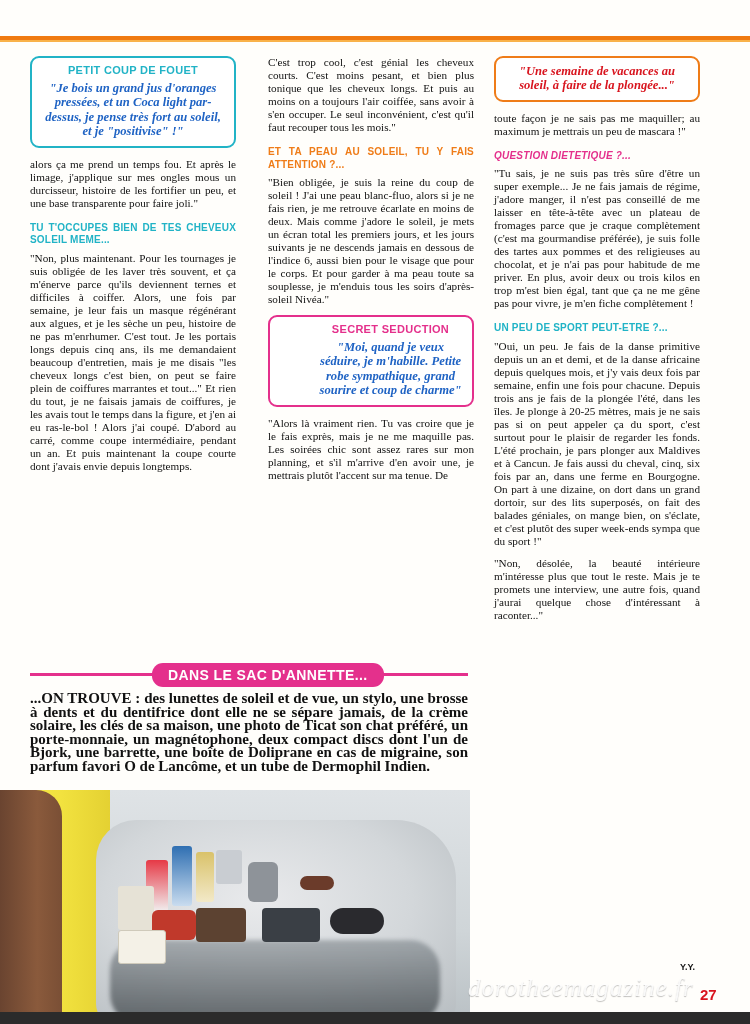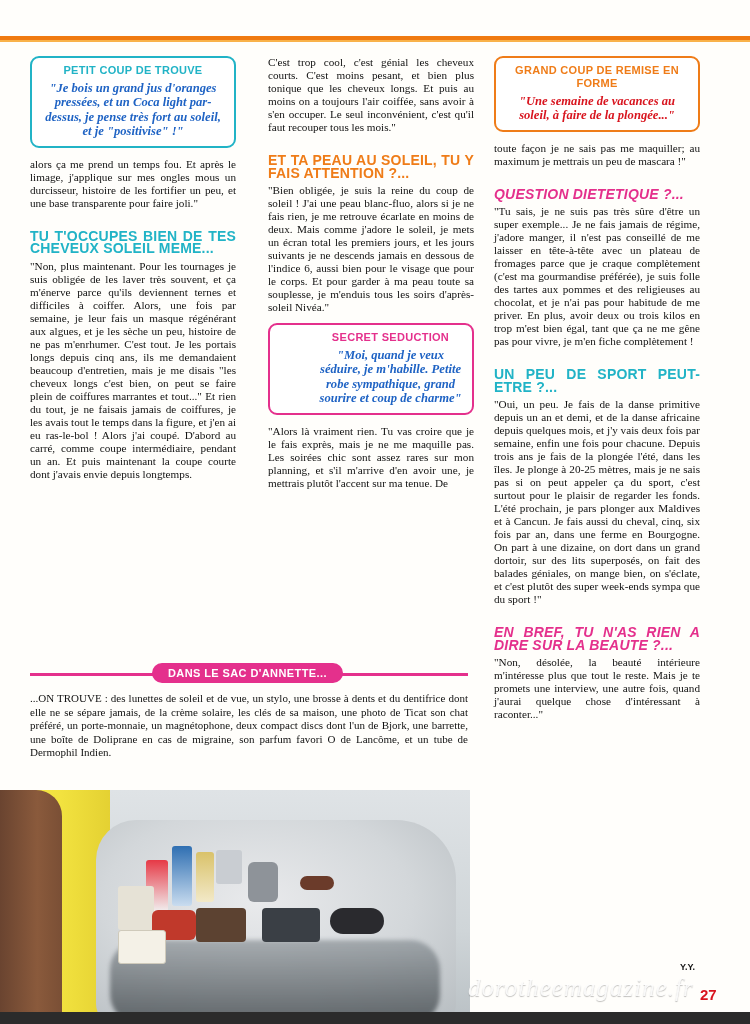--- a/index.html
+++ b/index.html
@@ -34,24 +34,24 @@
   }
   .col1{left:30px;top:56px;}
   .col2{left:268px;top:56px;}
   .col3{left:494px;top:56px;}
   p{margin:0 0 9px 0;text-indent:0;}
 
   
   .head{
     font-family:"Liberation Sans", sans-serif;
     font-weight:bold;
-    font-size:14px;
+    font-size:10px;
     line-height:12.5px;
     letter-spacing:.2px;
-    margin:20px 0 5px 0;
+    margin:12px 0 5px 0;
   }
   .head.cyan{color:#21b3c6;}
   .head.orange{color:#ef7c18;}
   .head.pink{color:#e4308c;font-style:italic;}
 
   
   .quotebox{
     border:2px solid #21b3c6;
     border-radius:9px;
     padding:6px 8px 7px 8px;
@@ -87,29 +87,29 @@
   .banner-wrap{
     position:absolute;left:30px;top:663px;width:438px;height:22px;
   }
   .banner-line{
     position:absolute;left:0;top:10px;width:438px;height:3px;background:#e4308c;
   }
   .banner-pill{
     position:absolute;left:122px;top:0;
     background:#e4308c;color:#fff;
     font-family:"Liberation Sans", sans-serif;
-    font-weight:bold;font-size:11px;
+    font-weight:bold;font-size:14px;
     padding:4px 16px;border-radius:11px;
     letter-spacing:.4px;
   }
   .sac-text{
     position:absolute;left:30px;top:692px;width:438px;
     font-family:"Liberation Serif", serif;
-    font-weight:normal;
-    font-size:11px;line-height:13.6px;
+    font-weight:bold;
+    font-size:15px;line-height:13.6px;
     text-align:justify;color:#111;
   }
 
   
   .photo{
     position:absolute;left:0;top:790px;width:470px;height:234px;
     overflow:hidden;
     background:linear-gradient(180deg,#dfe3e6 0%,#cfd5d8 60%,#b9c0c4 100%);
   }
   .photo .shirt{
@@ -162,50 +162,48 @@
 </head>
 <body>
 
 <div class="page">
 
   <div class="top-rule"></div>
   <div class="top-rule2"></div>
 
   <div class="col col1">
     <div class="quotebox">
-      <div class="qhead">PETIT COUP DE TROUVE</div>
+      <div class="qhead">PETIT COUP DE FOUET</div>
       <div class="qtext">"Je bois un grand jus d'oranges pressées, et un Coca light par-dessus, je pense très fort au soleil, et je "positivise" !"</div>
     </div>
     <p>alors ça me prend un temps fou. Et après le limage, j'applique sur mes ongles mous un durcisseur, histoire de les fortifier un peu, et une base transparente pour faire joli."</p>
     <div class="head cyan">TU T'OCCUPES BIEN DE TES CHEVEUX SOLEIL MEME...</div>
     <p>"Non, plus maintenant. Pour les tournages je suis obligée de les laver très souvent, et ça m'énerve parce qu'ils deviennent ternes et difficiles à coiffer. Alors, une fois par semaine, je leur fais un masque régénérant aux algues, et je les sèche un peu, histoire de ne pas m'enrhumer. C'est tout. Je les portais longs depuis cinq ans, ils me demandaient beaucoup d'entretien, mais je me disais "les cheveux longs c'est bien, on peut se faire plein de  coiffures marrantes et tout..." Et rien du tout, je ne faisais jamais de coiffures, je les avais tout le temps dans la figure, et j'en ai eu ras-le-bol ! Alors j'ai coupé. D'abord au carré, comme coupe intermédiaire, pendant un an. Et puis maintenant la coupe courte dont j'avais envie depuis longtemps.</p>
   </div>
 
   <div class="col col2">
     <p>C'est trop cool, c'est génial les cheveux courts. C'est moins pesant, et bien plus tonique que les cheveux longs. Et puis au moins on a toujours l'air coiffée, sans avoir à s'en occuper. Le seul inconvénient, c'est qu'il faut recouper tous les mois."</p>
     <div class="head orange">ET TA PEAU AU SOLEIL, TU Y FAIS ATTENTION ?...</div>
     <p>"Bien obligée, je suis la reine du coup de soleil ! J'ai une peau blanc-fluo, alors si je ne fais rien, je me retrouve écarlate en moins de  deux. Mais comme j'adore le soleil, je mets un écran total les premiers jours, et les jours suivants je ne descends jamais en dessous de l'indice 6, aussi bien pour le visage que pour le corps. Et pour garder à ma peau toute sa souplesse, je m'enduis tous les  soirs d'après-soleil Nivéa."</p>
     <div class="quotebox pinkbox">
       <div class="qhead">SECRET SEDUCTION</div>
       <div class="qtext">"Moi, quand je veux séduire, je m'habille. Petite robe sympathique, grand sourire et coup de charme"</div>
     </div>
     <p>"Alors là vraiment rien. Tu vas croire que je le fais exprès, mais je ne me maquille pas. Les soirées chic sont assez rares sur mon planning, et s'il m'arrive d'en avoir une, je mettrais plutôt l'accent sur ma tenue. De</p>
   </div>
 
   <div class="col col3">
     <div class="quotebox orangebox">
-      <div class="qhead">GRAND COUP DE REMISE EN FORME</div>
       <div class="qtext">"Une semaine de vacances au soleil, à faire de la plongée..."</div>
     </div>
     <p>toute façon je ne sais pas me maquiller; au maximum je mettrais un peu de mascara !"</p>
     <div class="head pink">QUESTION DIETETIQUE ?...</div>
     <p>"Tu sais, je ne suis pas très sûre d'être un super exemple... Je ne fais jamais de régime, j'adore manger, il n'est pas conseillé de me laisser en tête-à-tête avec un plateau de fromages parce que je craque complètement (c'est ma gourmandise préférée), je suis folle des tartes aux pommes et des religieuses au chocolat, et je n'ai pas pour habitude de me priver. En plus, avoir deux ou trois kilos en trop m'est bien égal, tant que ça ne me gêne pas pour vivre, je m'en fiche complètement !</p>
     <div class="head cyan">UN PEU DE SPORT PEUT-ETRE ?...</div>
     <p>"Oui, un peu. Je fais de la danse primitive depuis un an et demi, et de la danse africaine depuis quelques mois, et j'y vais deux fois par semaine, enfin une fois pour chacune. Depuis trois ans je fais de la plongée l'été, dans les îles. Je plonge à 20-25 mètres, mais je ne sais pas si on peut appeler ça du sport, c'est surtout pour le plaisir de regarder les fonds. L'été prochain, je pars plonger aux Maldives et à Cancun. Je fais aussi du cheval, cinq, six fois par an, dans une ferme en Bourgogne. On part à une dizaine, on dort dans un grand dortoir, sur des lits superposés, on fait des balades géniales, on mange bien, on s'éclate, et c'est plutôt des super week-ends sympa que du sport !"</p>
-    <div class="head pink">EN BREF, TU N'AS RIEN A DIRE SUR LA BEAUTE ?...</div>
     <p>"Non, désolée, la beauté intérieure m'intéresse plus que tout le reste. Mais je te promets une interview, une autre fois, quand j'aurai quelque chose d'intéressant à raconter..."</p>
   </div>
 
   <div class="banner-wrap">
     <div class="banner-line"></div>
     <div class="banner-pill">DANS LE SAC D'ANNETTE...</div>
   </div>
   <div class="sac-text">...ON TROUVE : des lunettes de soleil et de vue, un stylo, une brosse à dents et du dentifrice dont elle ne se sépare jamais, de la crème solaire, les clés de sa maison, une photo de Ticat son chat préféré, un porte-monnaie, un magnétophone, deux compact discs dont l'un de Bjork, une barrette, une boîte de Doliprane en cas de migraine, son parfum favori O de Lancôme, et un tube de Dermophil Indien.</div>
 
   <div class="photo">

